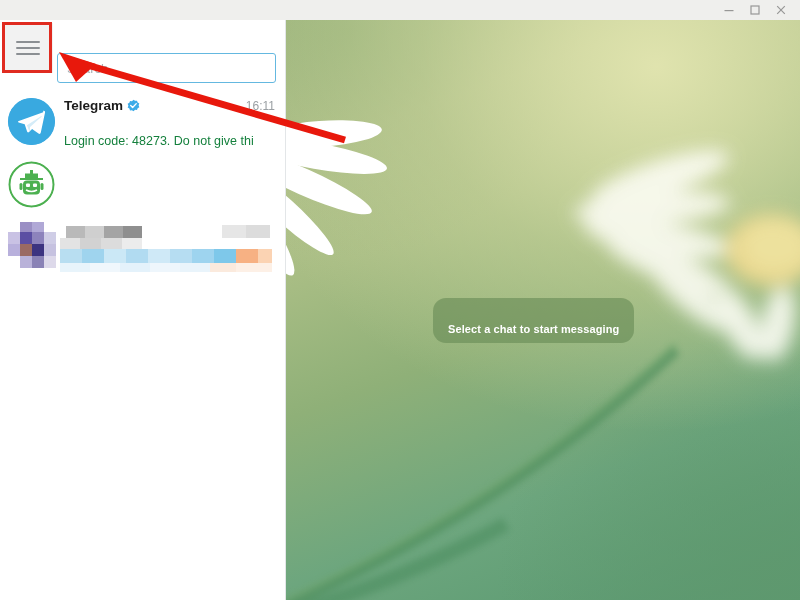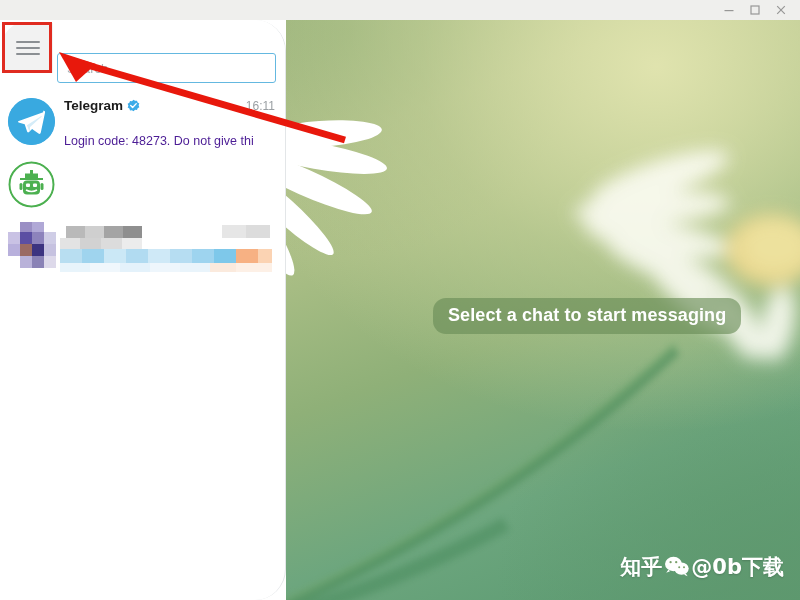--- a/index.html
+++ b/index.html
@@ -49,21 +49,20 @@
   
   .sidebar {
     position: absolute;
     left: 0; top: 20px;
     width: 286px;
     height: 580px;
     background: #ffffff;
     border-right: 1px solid #e3e6e8;
     box-sizing: border-box;
     overflow: hidden;
-    border-radius: 31px;
   }
 
   .sidebar-top {
     position: relative;
     height: 55px;
     display: flex;
     align-items: center;
     background: #ffffff;
   }
 
@@ -168,21 +167,21 @@
   }
   .chat-time {
     margin-left: auto;
     font-size: 12px;
     color: #9a9fa3;
     padding-left: 6px;
     flex: 0 0 auto;
   }
   .chat-preview {
     font-size: 12.5px;
-    color: #4c1d95;
+    color: #15803d;
     white-space: nowrap;
     overflow: hidden;
     text-overflow: clip;
     margin-top: 18px;
   }
 
   
   .chat-item-censored {
     position: relative;
     height: 63px;
@@ -238,24 +237,24 @@
     left: -78px;
     top: 40px;
     width: 260px;
     height: 230px;
   }
 
   .select-chat-badge {
     position: absolute;
     left: 147px;
     top: 278px;
-    padding: 7px 15px 8px;
+    padding: 25px 15px 8px;
     background: rgba(104,138,85,.62);
     color: #ffffff;
-    font-size: 18px;
+    font-size: 11px;
     font-weight: bold;
     border-radius: 13px;
     white-space: nowrap;
     letter-spacing: .1px;
   }
 
   
   .watermark {
     position: absolute;
     right: 16px;
@@ -469,36 +468,20 @@
         <ellipse cx="8" cy="120" rx="48" ry="12" transform="rotate(92 8 120)"></ellipse>
       </g>
       <ellipse cx="42" cy="58" rx="36" ry="29" fill="#d9c33f"></ellipse>
       <ellipse cx="40" cy="54" rx="31" ry="24" fill="#efdc4f"></ellipse>
       <ellipse cx="36" cy="50" rx="22" ry="16" fill="#f7e96a"></ellipse>
       <path d="M8 84 q24 10 48 4" stroke="#9fae5c" stroke-width="7" fill="none" opacity=".8"></path>
     </svg>
 
     <div class="select-chat-badge">Select a chat to start messaging</div>
 
-    <div class="watermark">
-      <span>知乎</span>
-      <span class="wm-icon">
-        <svg width="26" height="22" viewBox="0 0 26 22">
-          <ellipse cx="9.5" cy="8" rx="8.5" ry="7.2" fill="#ffffff"></ellipse>
-          <path d="M4.5 13.5 L2.2 16.8 L6 15.2z" fill="#ffffff"></path>
-          <circle cx="6.6" cy="6.2" r="1.15" fill="#7aa06a"></circle>
-          <circle cx="12.2" cy="6.2" r="1.15" fill="#7aa06a"></circle>
-          <ellipse cx="17.5" cy="12.6" rx="7.2" ry="6.2" fill="#ffffff"></ellipse>
-          <path d="M21.6 17.2 L23.6 20.2 L20.2 18.8z" fill="#ffffff"></path>
-          <circle cx="15.2" cy="11.2" r="1" fill="#7aa06a"></circle>
-          <circle cx="20.0" cy="11.2" r="1" fill="#7aa06a"></circle>
-        </svg>
-      </span>
-      <span>@0b下载</span>
-    </div>
   </div>
 
   <div class="redbox"></div>
 
   <svg class="arrow-svg" viewBox="0 0 800 600">
     <g>
       <path d="M70 60 L345 140" stroke="#e8180c" stroke-width="7" stroke-linecap="butt" fill="none"></path>
       <path d="M59 52 L96 64 L76 82 Z" fill="#e8180c"></path>
     </g>
   </svg>

